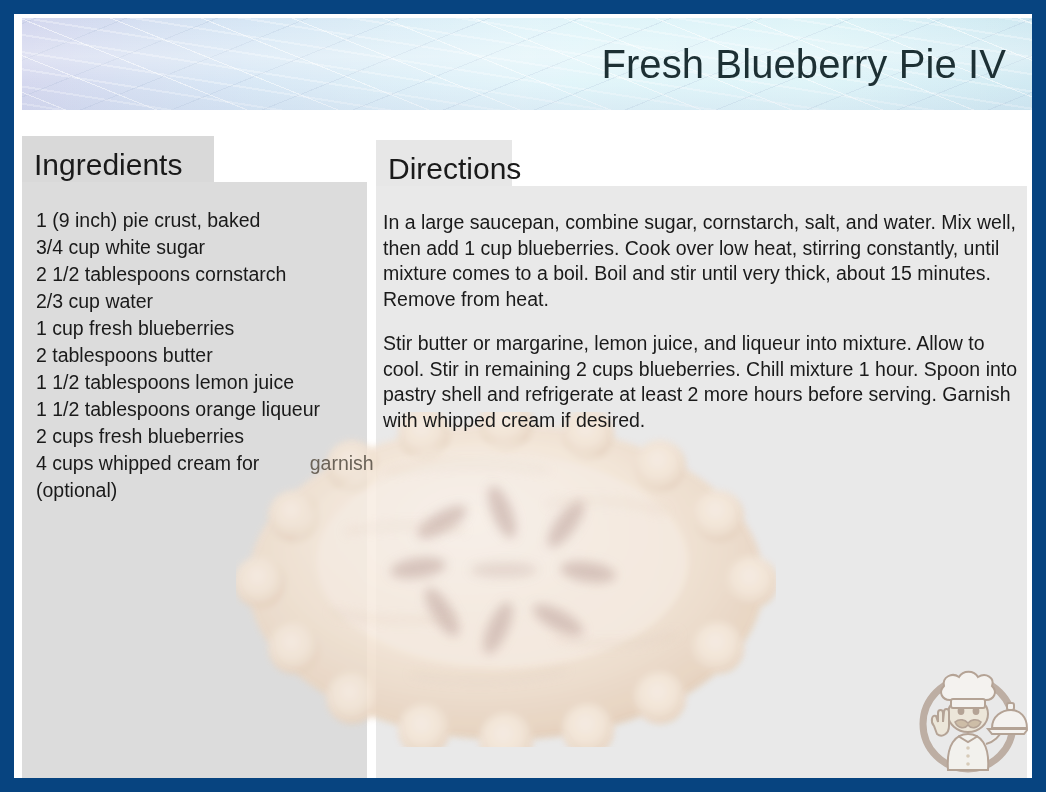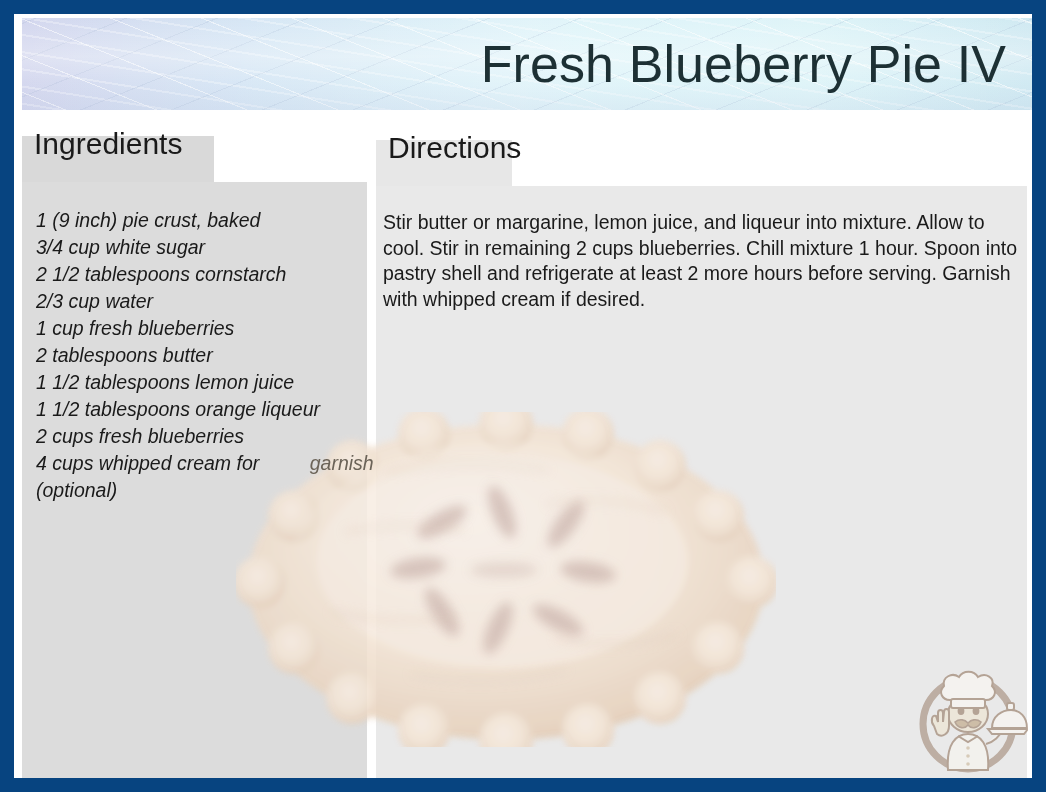--- a/index.html
+++ b/index.html
@@ -63,21 +63,21 @@
       rgba(255,255,255,0.30) 42%,
       rgba(255,255,255,0.05) 70%,
       rgba(190,200,225,0.18) 100%);
     pointer-events: none;
   }
   #recipe-title {
     position: absolute;
     right: 26px;
     top: 50%;
     transform: translateY(-50%);
-    font-size: 52px;
+    font-size: 40px;
     line-height: 1.05;
     color: #1d3034;
     white-space: nowrap;
     letter-spacing: 0.1px;
   }
 
   
   #pie-wrap {
     position: absolute;
     left: 222px;
@@ -91,21 +91,21 @@
 
   
   .col-head {
     position: absolute;
     background: #d9d9d9;
     height: 46px;
   }
   .col-head span {
     position: absolute;
     left: 12px;
-    bottom: 21px;
+    bottom: 0;
     font-size: 30px;
     color: #1a1a1a;
     white-space: nowrap;
   }
   .col-body {
     position: absolute;
     background: #dcdcdc;
   }
 
   #ingredients-head { left: 8px;   top: 122px; width: 192px; }
@@ -121,21 +121,21 @@
   }
 
   #ingredients-list {
     left: 22px;
     top: 193px;
     width: 335px;
     font-size: 19.5px;
     line-height: 27px;
     color: #1a1a1a;
   }
-  #ingredients-list .item { white-space: nowrap; font-style: italic; }
+  #ingredients-list .item { white-space: nowrap; }
   #ingredients-list .muted { color: #6b6358; margin-left: 45px; }
 
   #directions-text {
     left: 369px;
     top: 196px;
     width: 645px;
     font-size: 19.5px;
     line-height: 25.5px;
     color: #1a1a1a;
   }
@@ -258,20 +258,21 @@
       <div class="item"><span>1 cup fresh blueberries</span></div>
       <div class="item"><span>2 tablespoons butter</span></div>
       <div class="item"><span>1 1/2 tablespoons lemon juice</span></div>
       <div class="item"><span>1 1/2 tablespoons orange liqueur</span></div>
       <div class="item"><span>2 cups fresh blueberries</span></div>
       <div class="item"><span>4 cups whipped cream for </span><span class="muted">garnish</span></div>
       <div class="item"><span>(optional)</span></div>
     </div>
 
     <div class="text-layer" id="directions-text">
+      <p>In a  large saucepan, combine sugar, cornstarch, salt, and water. Mix well, then add 1 cup blueberries. Cook over low heat, stirring constantly, until mixture comes to a boil. Boil and stir until very thick, about 15 minutes. Remove from heat.</p>
       <p>Stir butter or margarine, lemon juice, and liqueur into mixture. Allow to cool. Stir in remaining 2 cups blueberries. Chill mixture 1 hour. Spoon into pastry shell and refrigerate at least 2 more hours before serving. Garnish with whipped cream if desired.</p>
     </div>
 
     <div id="chef-logo">
       <svg viewBox="0 0 120 114" xmlns="http://www.w3.org/2000/svg">
         <g fill="none" stroke="#8a6a52" stroke-width="3.2">
 
           <circle cx="60" cy="60" r="45" stroke="#8a6a52" stroke-width="7" opacity="0.85"></circle>
         </g>
 

